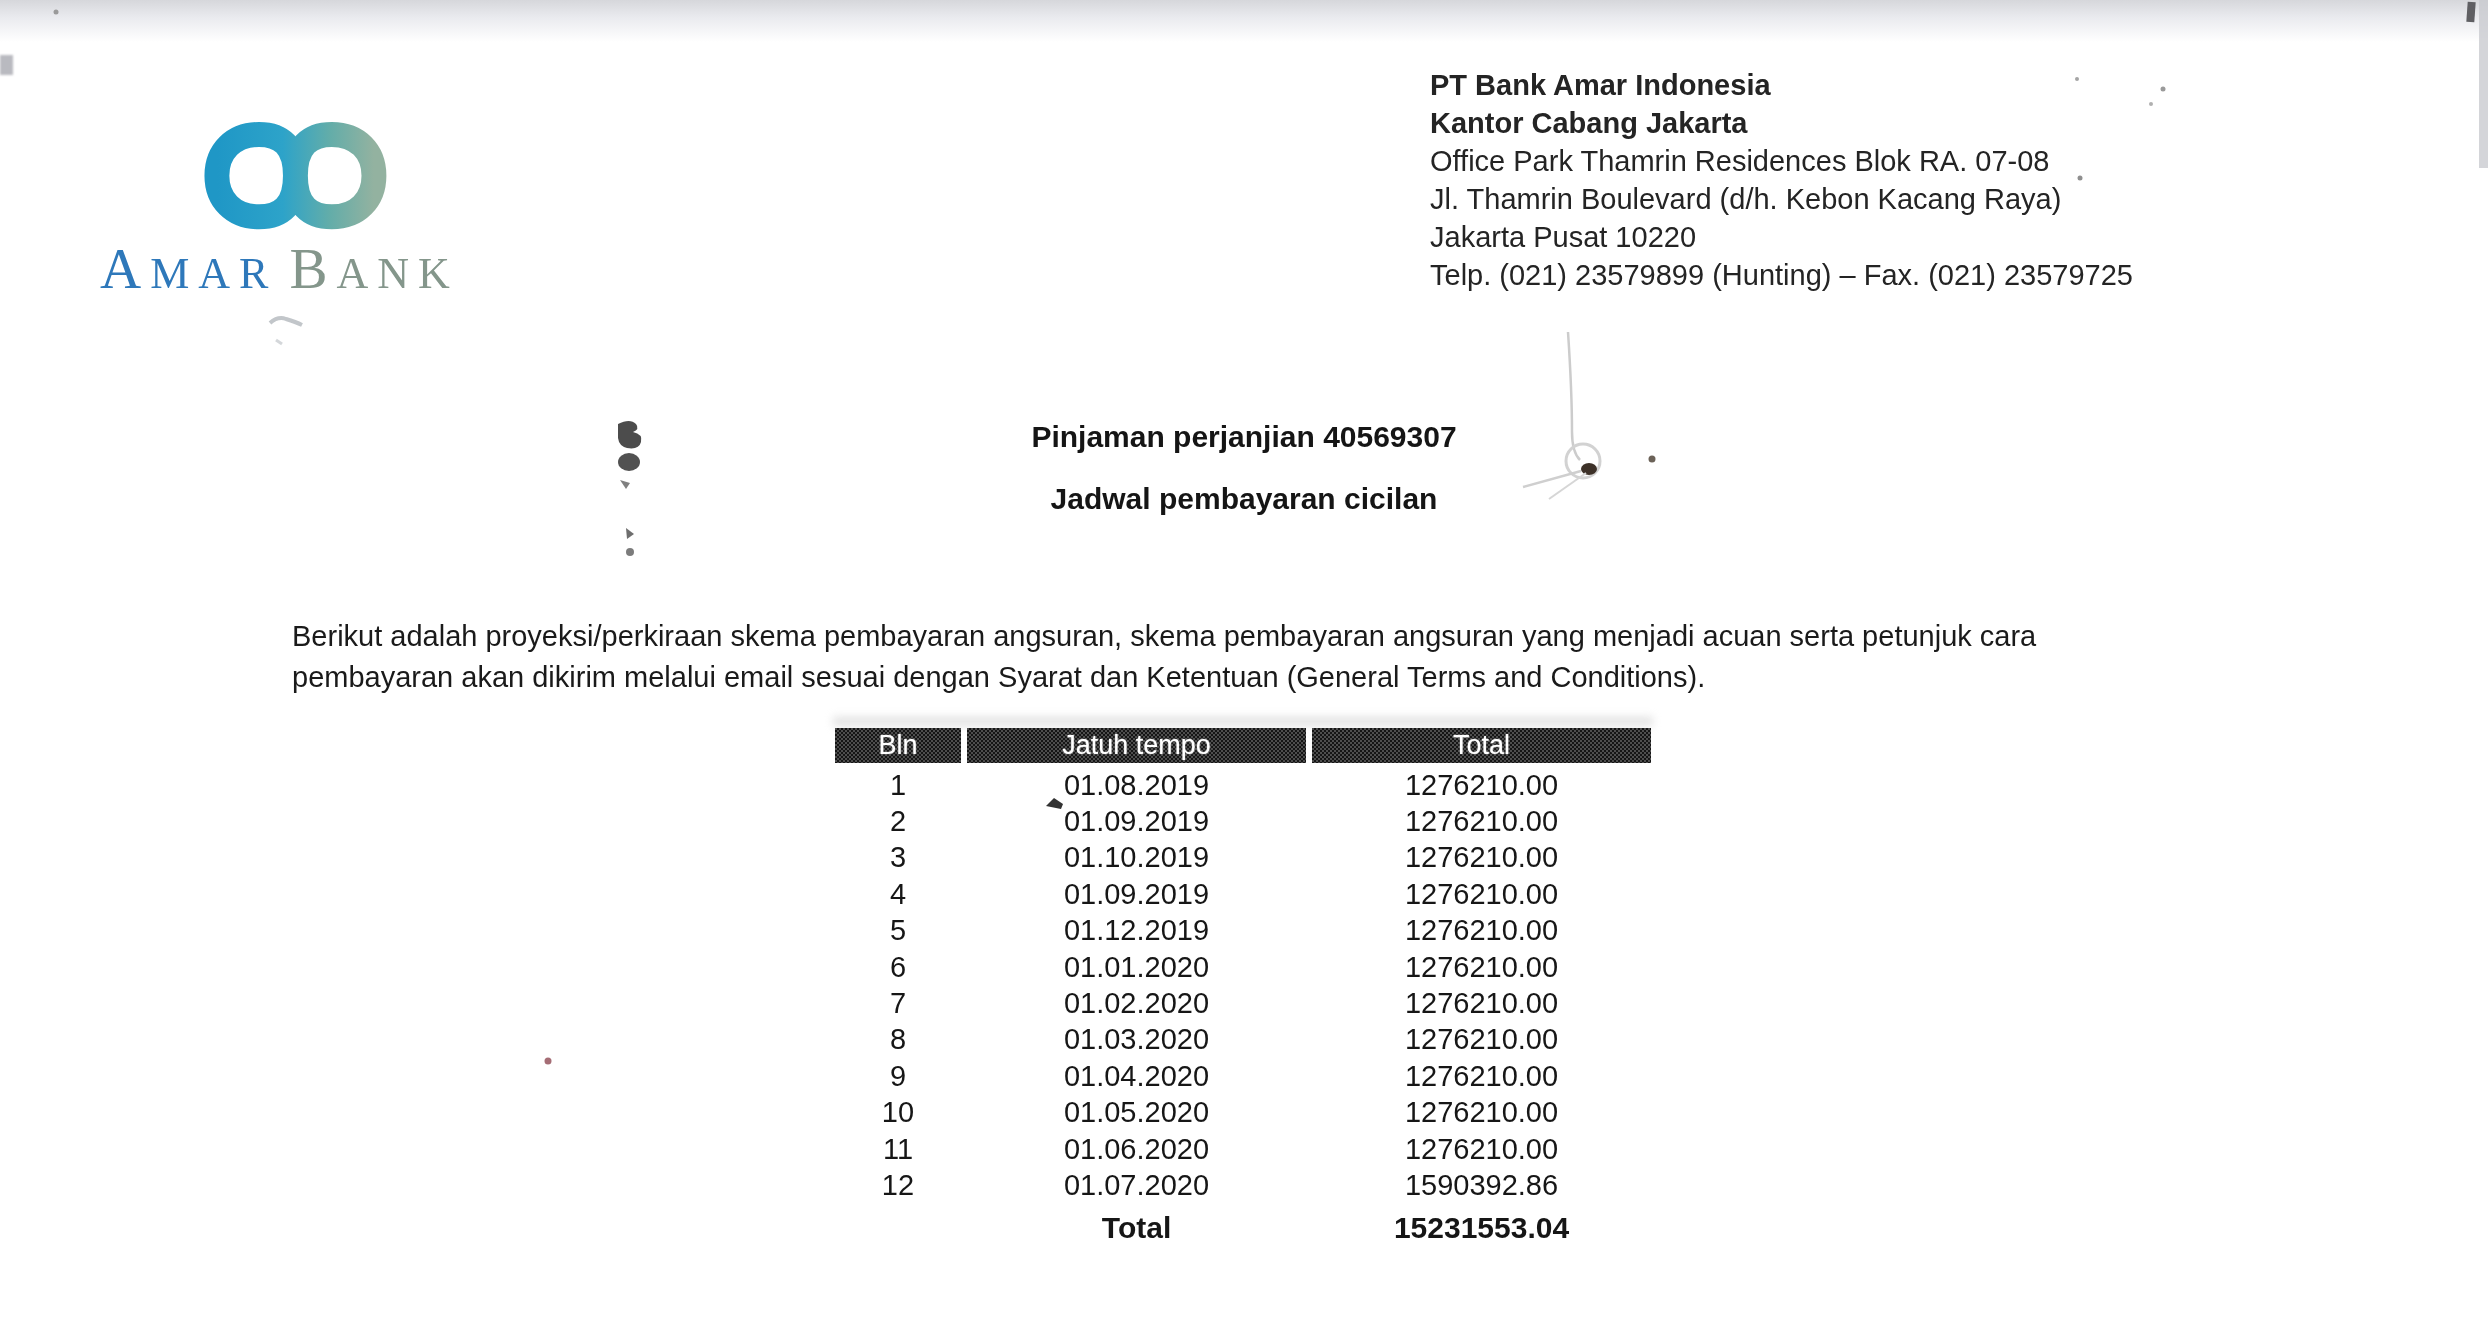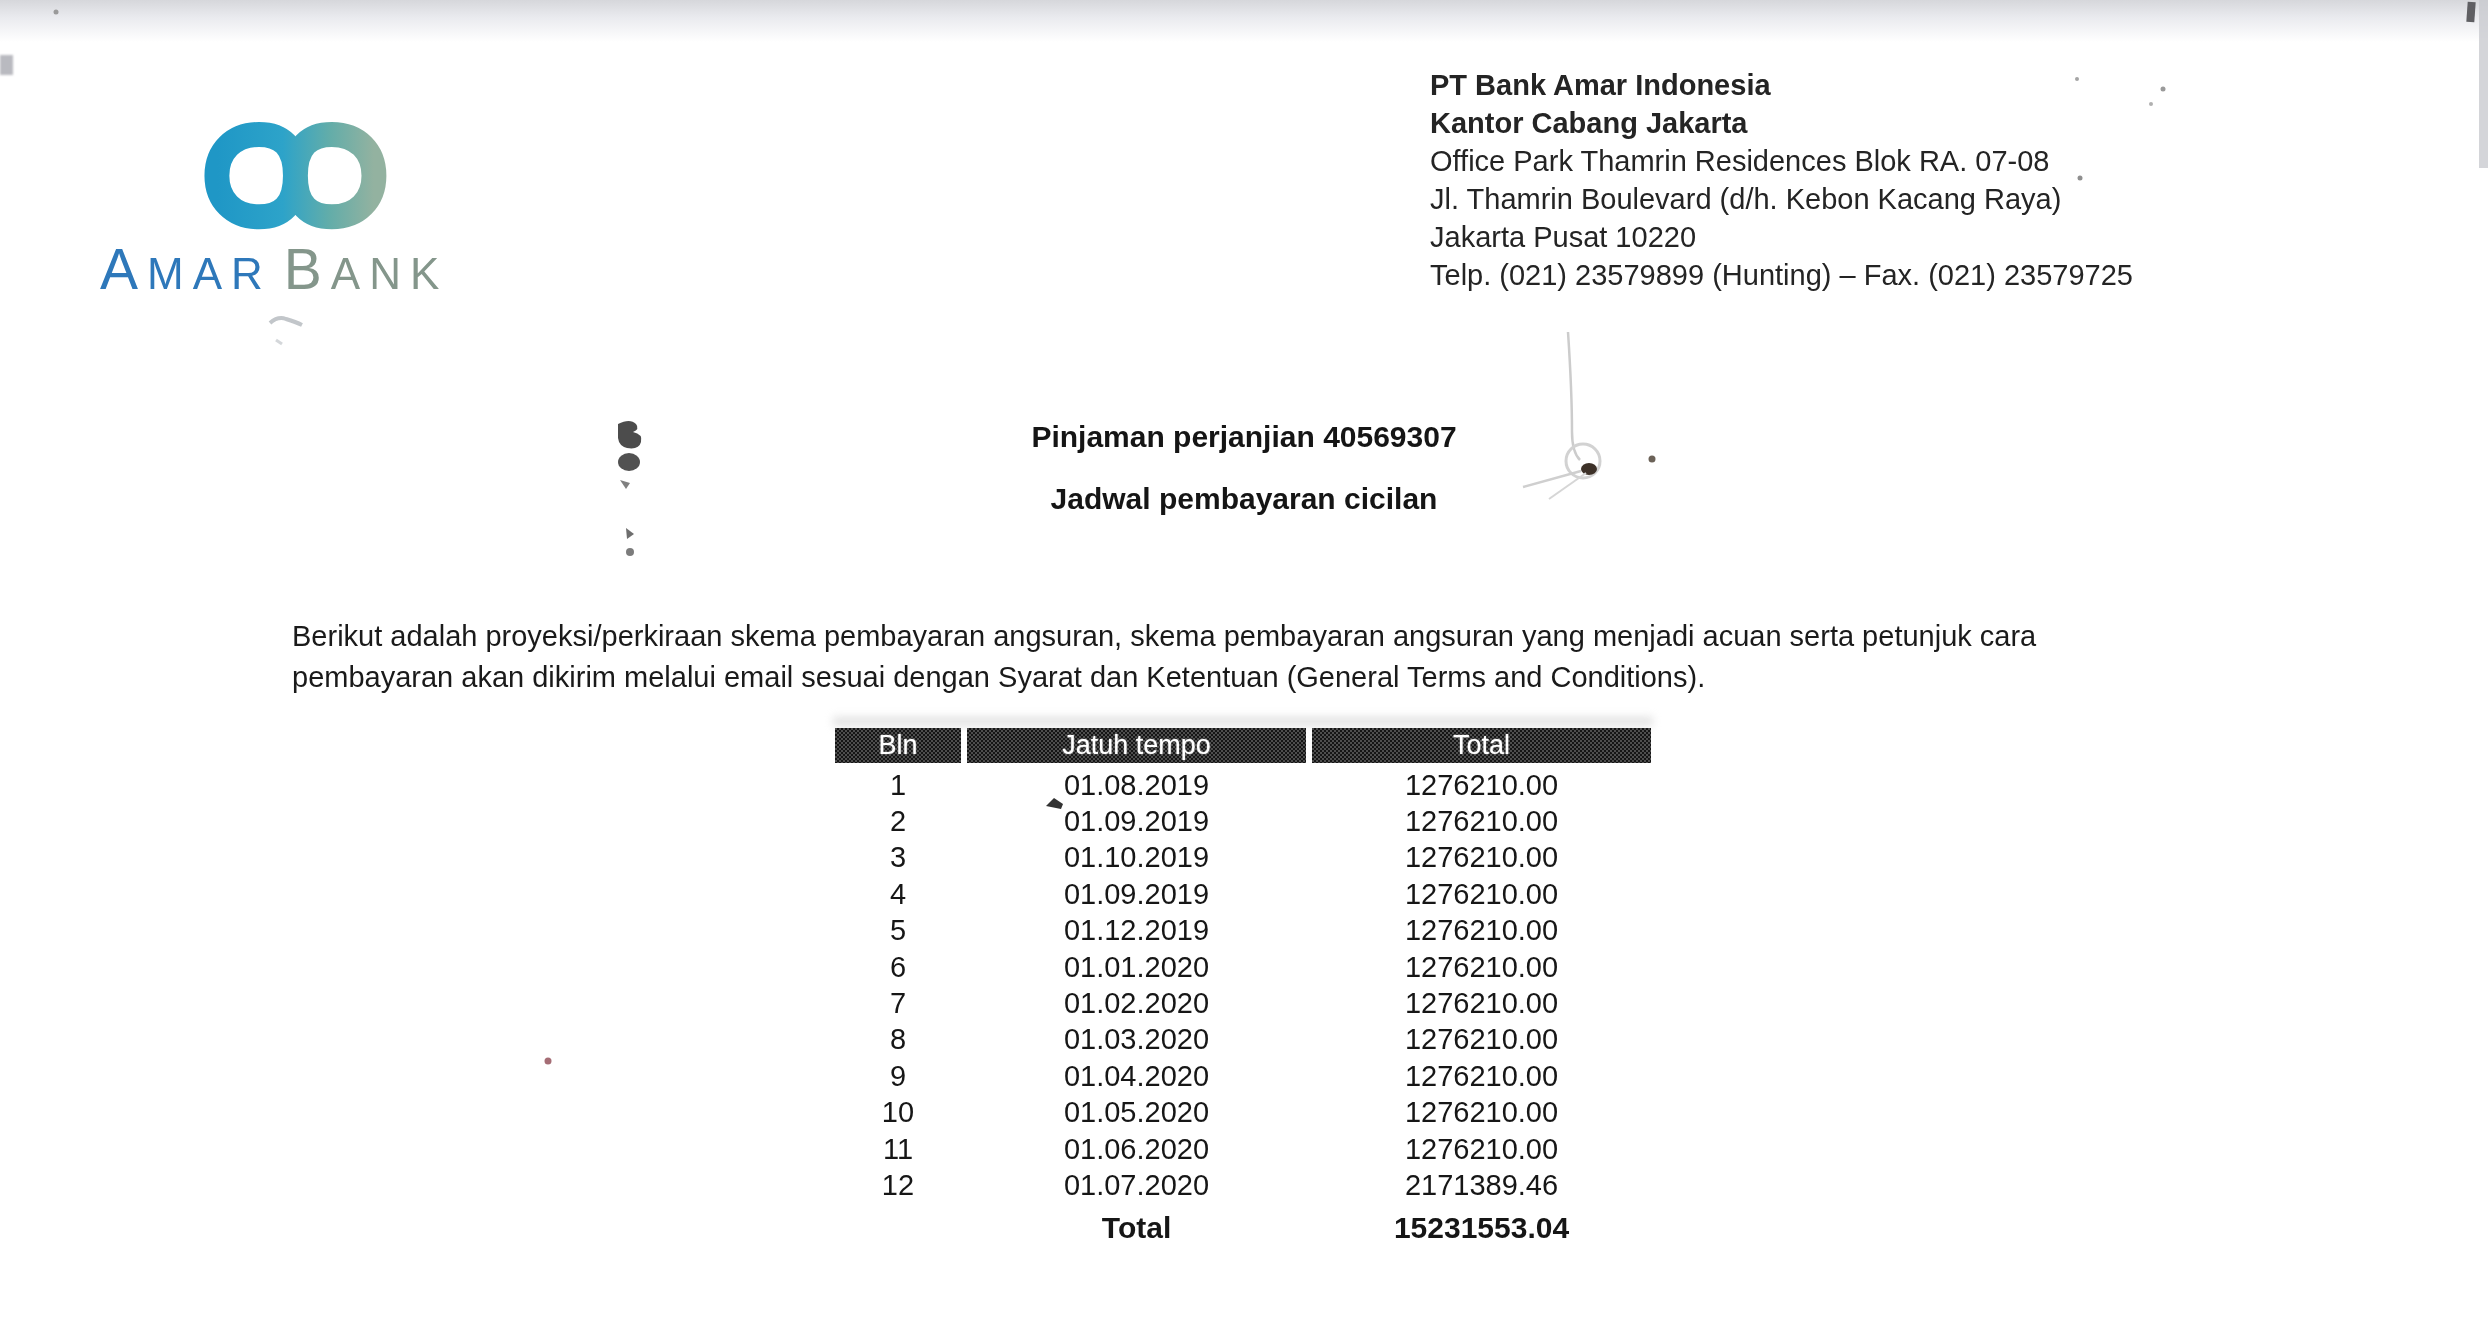--- a/index.html
+++ b/index.html
@@ -10,21 +10,21 @@
   
   .scan-top{position:absolute;left:0;top:0;width:2488px;height:42px;
     background:linear-gradient(#d6d7db 0%, #e9eaee 40%, rgba(255,255,255,0) 100%);}
   .scan-right{position:absolute;right:0;top:0;width:9px;height:168px;background:#c9cacf;opacity:.8;}
   .corner-mark{position:absolute;left:2467px;top:2px;width:8px;height:20px;background:#5f5f63;transform:rotate(4deg);}
   .edge-dash{position:absolute;left:0;top:55px;width:13px;height:20px;background:#b9bac0;filter:blur(1px);}
 
   
   .logo-symbol{position:absolute;left:185px;top:77px;width:240px;height:158px;}
   .brand{position:absolute;left:100px;top:236px;width:460px;white-space:nowrap;
-    font-family:Liberation Sans, sans-serif;font-size:44px;letter-spacing:9px;}
+    font-family:Liberation Serif, serif;font-size:44px;letter-spacing:9px;}
   .brand-word{display:inline-block;}
   .brand-word::first-letter{font-size:57px;}
   .brand-amar{color:#2e78ba;margin-right:12px;}
   .brand-bank{color:#84968b;}
 
   
   .address{position:absolute;left:1430px;top:66px;font-size:29px;line-height:38px;color:#242424;}
   .address .company{font-weight:bold;}
   .address .branch{font-weight:bold;}
 
@@ -176,21 +176,21 @@
 
         <div class="tr">
           <div class="td td-bln">11</div>
           <div class="td td-due">01.06.2020</div>
           <div class="td td-total">1276210.00</div>
         </div>
 
         <div class="tr">
           <div class="td td-bln">12</div>
           <div class="td td-due">01.07.2020</div>
-          <div class="td td-total">2171389.46</div>
+          <div class="td td-total">1590392.86</div>
         </div>
       </div>
     <div class="tfoot">
       <div class="td td-bln"></div>
       <div class="td td-due">Total</div>
       <div class="td td-total">15231553.04</div>
     </div>
   </div>
 
   <svg class="artifacts" viewBox="0 0 2488 1328">

